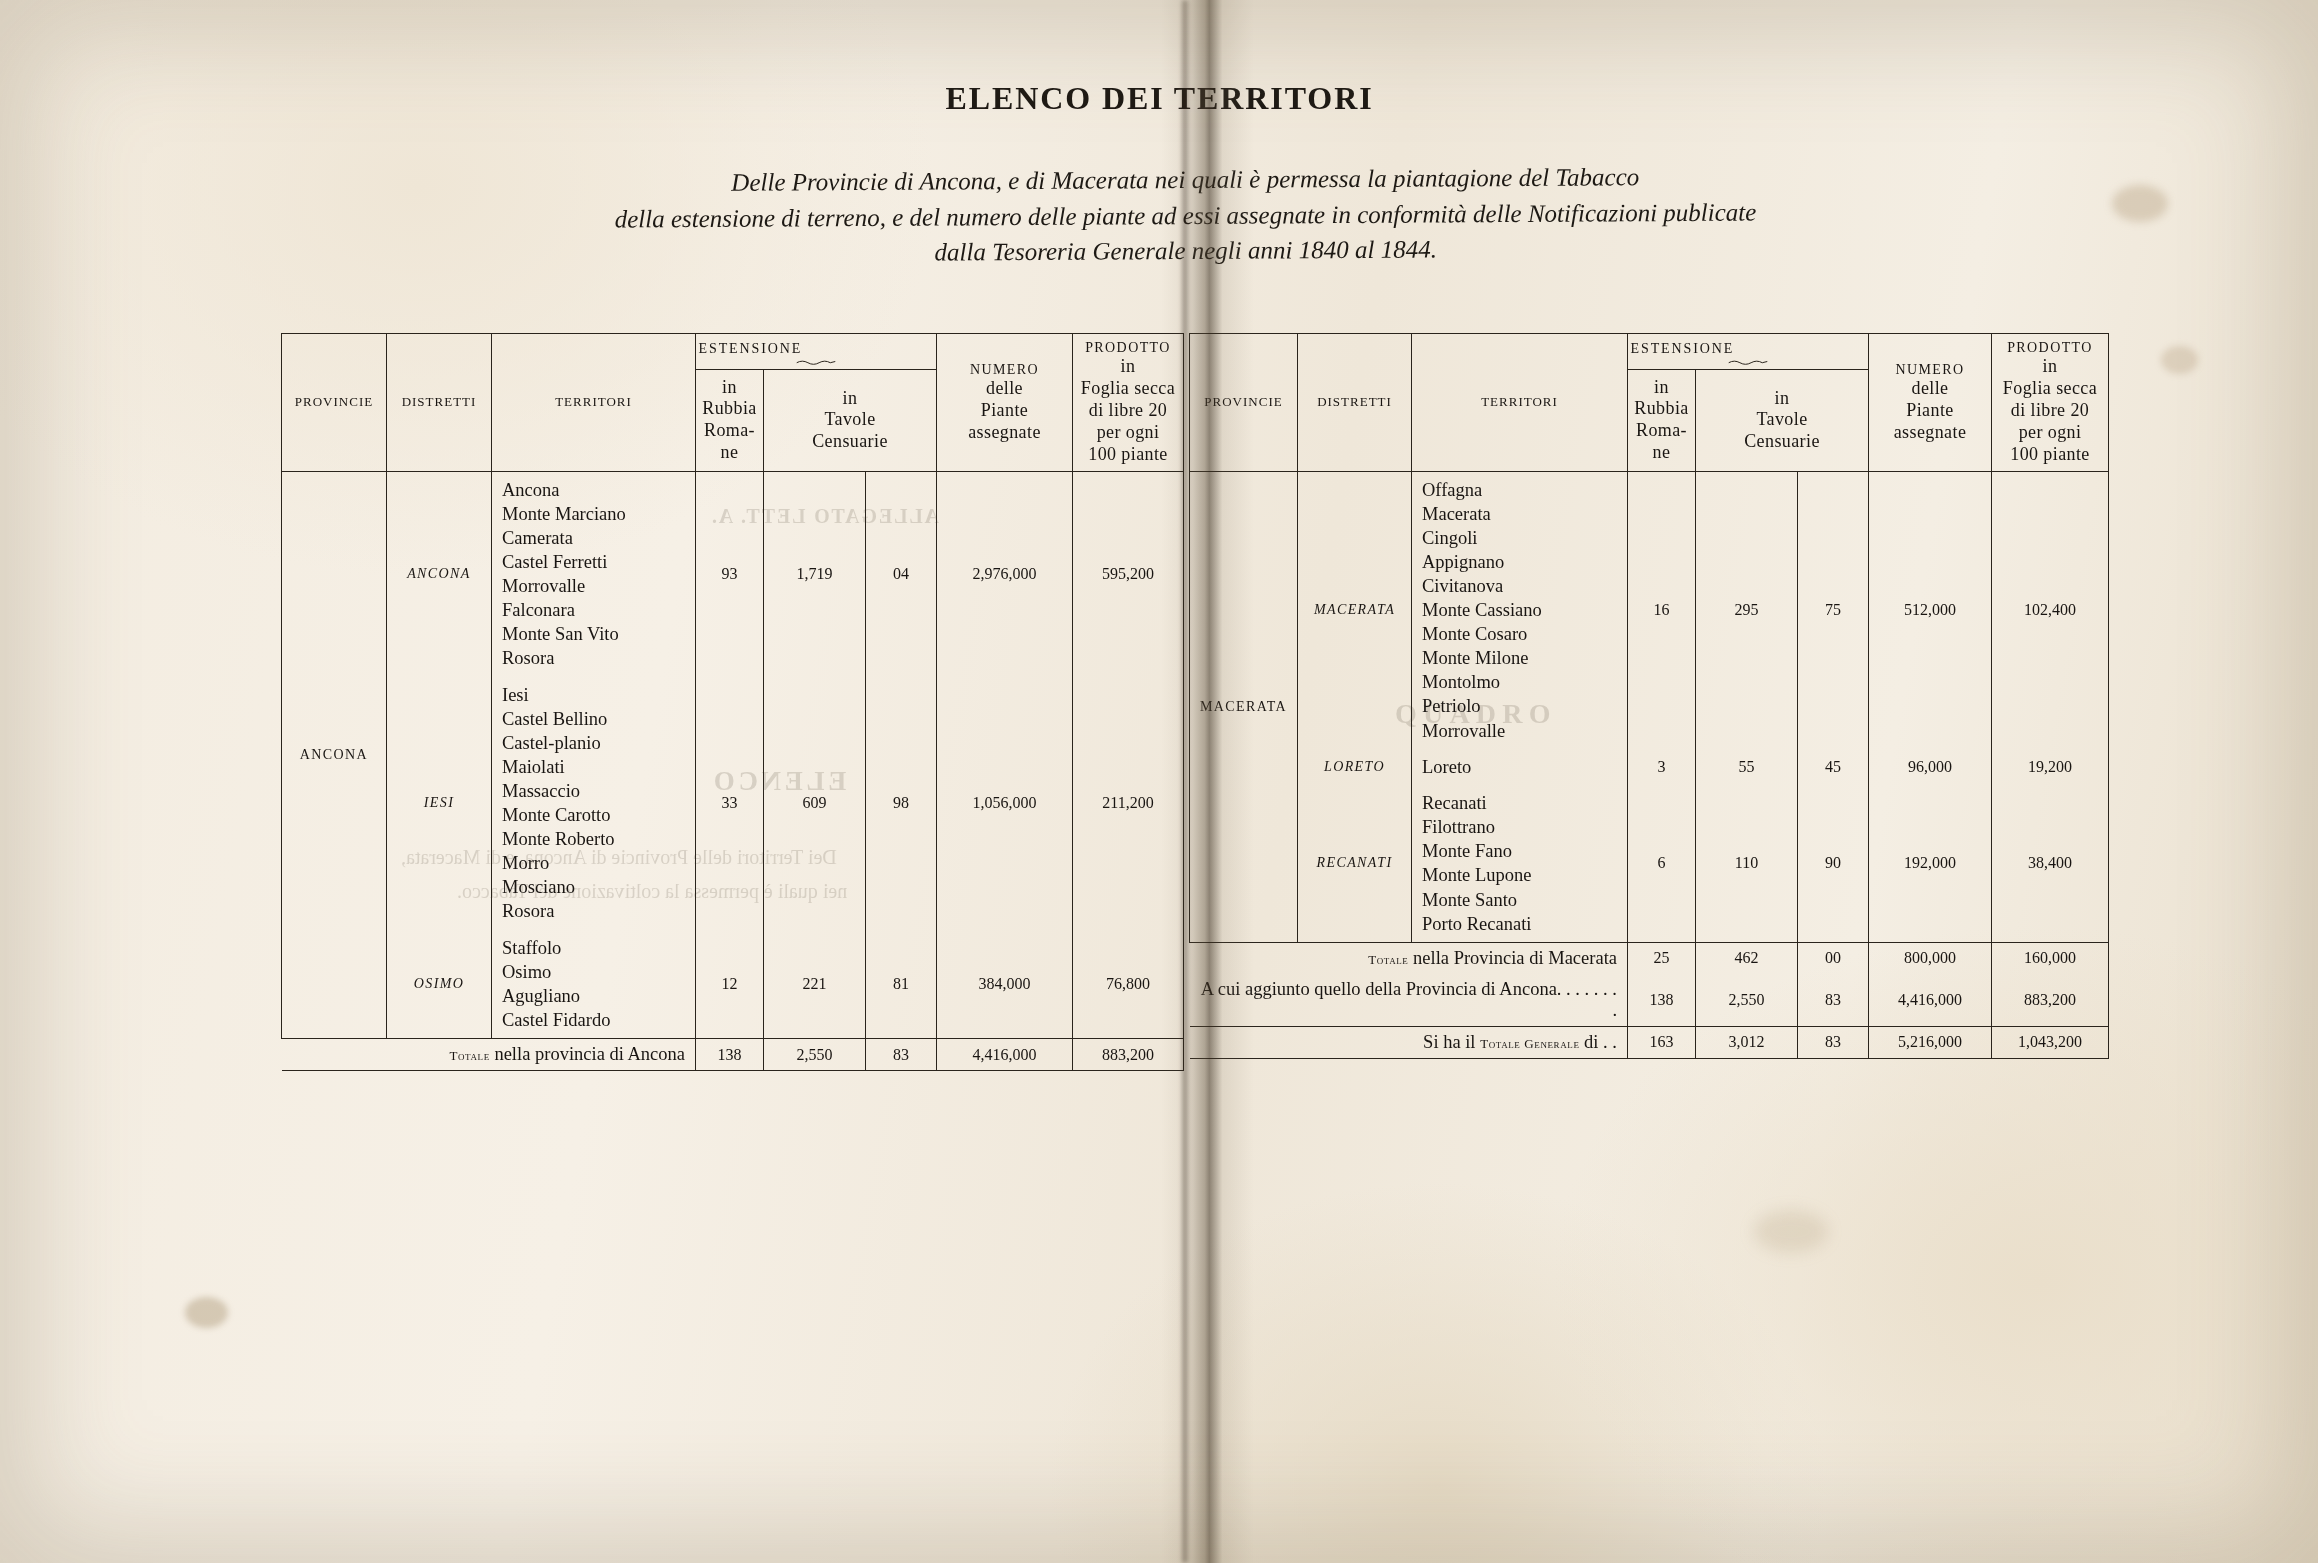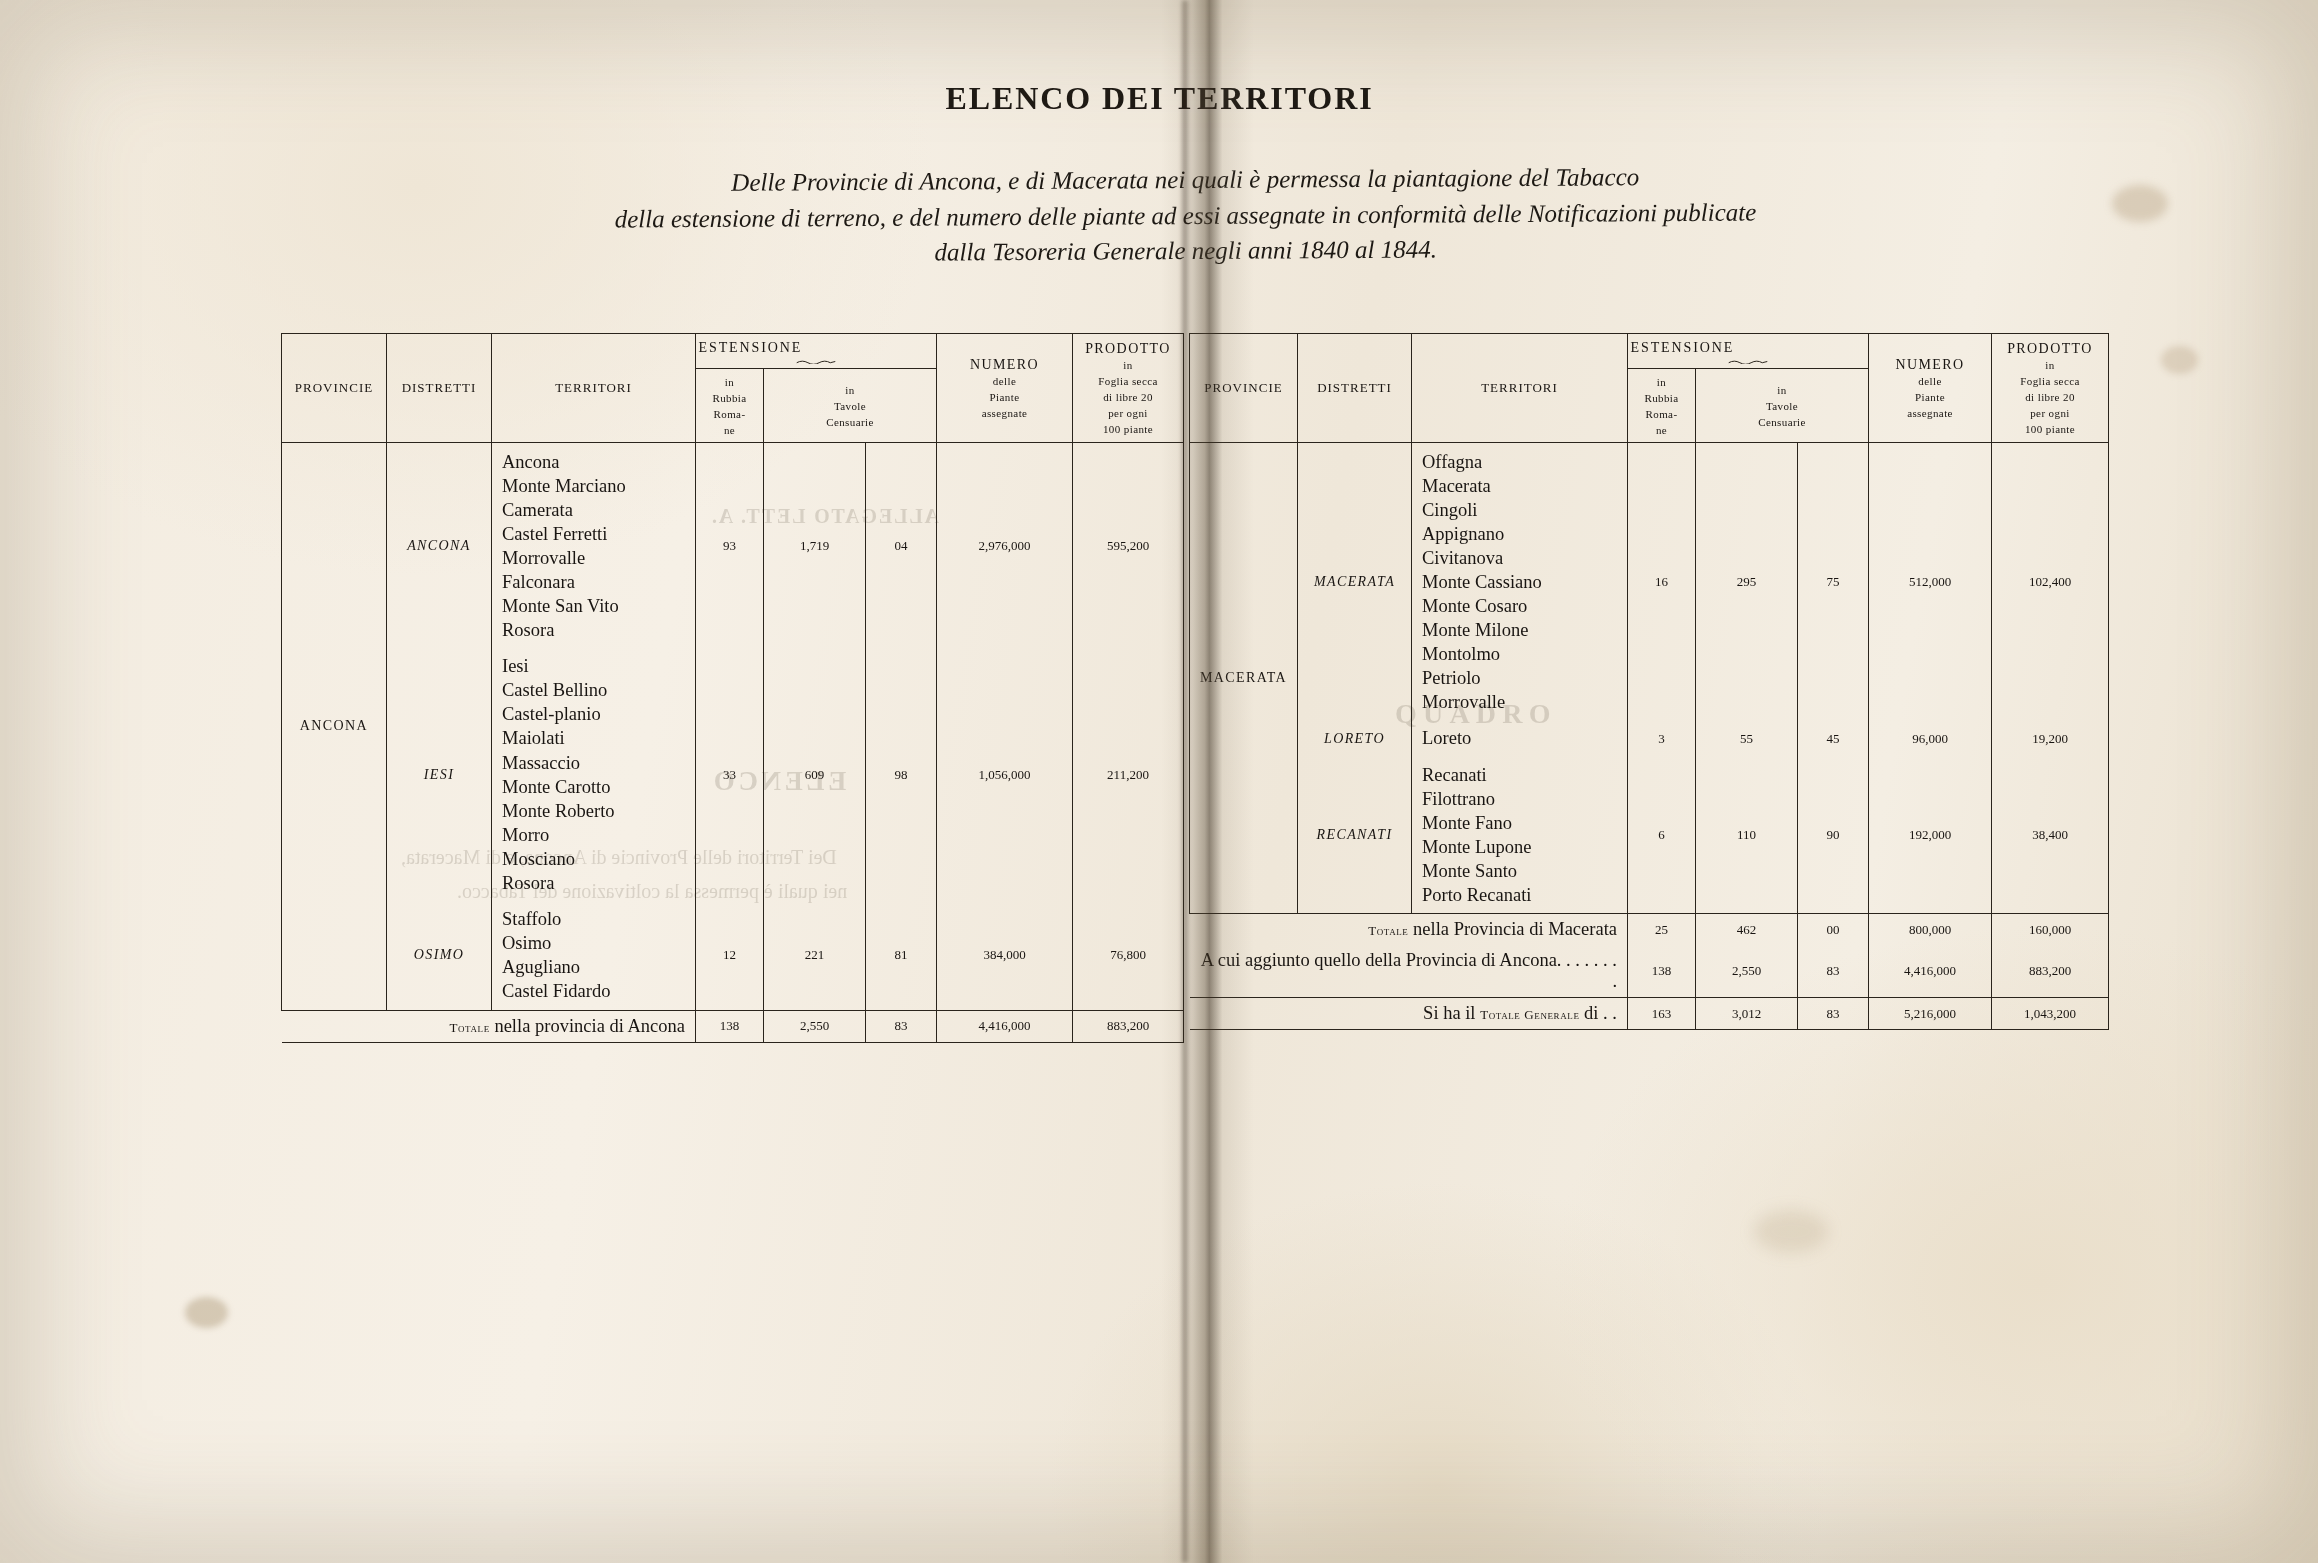--- a/index.html
+++ b/index.html
@@ -114,21 +114,21 @@
     letter-spacing: 1px;
     line-height: 1.22;
     padding: 5px 2.5px !important;
     font-variant: small-caps;
   }
   .hd .big {
     font-size: 14px;
     letter-spacing: 1.4px;
   }
   .hd .sm {
-    font-size: 11px;
+    font-size: 18px;
     letter-spacing: 0.4px;
     font-variant: normal;
   }
   .hd-est {
     text-align: left;
     font-size: 14px;
     letter-spacing: 1.9px;
     padding: 6.2px 2.5px 3.7px !important;
     border-bottom: 1.2px solid #2a241c !important;
   }
@@ -146,21 +146,21 @@
   }
   .cell-prov { font-style: normal; }
   .terr {
     font-size: 18.5px;
     line-height: 1.30;
     padding: 6.2px 0 6.2px 10px !important;
     text-align: left;
   }
   .num {
     text-align: center;
-    font-size: 13px;
+    font-size: 16px;
   }
   .tot-label {
     text-align: right;
     font-size: 18.5px;
     padding: 5px 10px 5px 6.2px !important;
   }
   .tot-label .sc { font-variant: small-caps; font-size: 13px; letter-spacing: 0.6px; }
   .no-l { border-left: 0 !important; }
   .no-b { border-bottom: 0 !important; }
   .no-t { border-top: 0 !important; }

